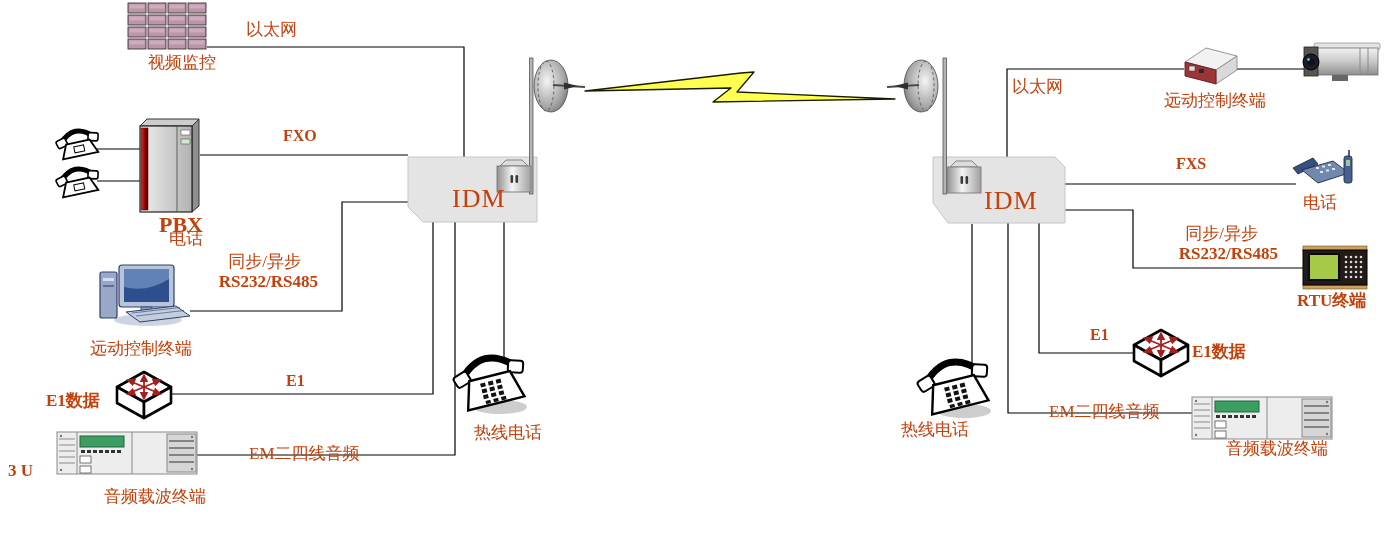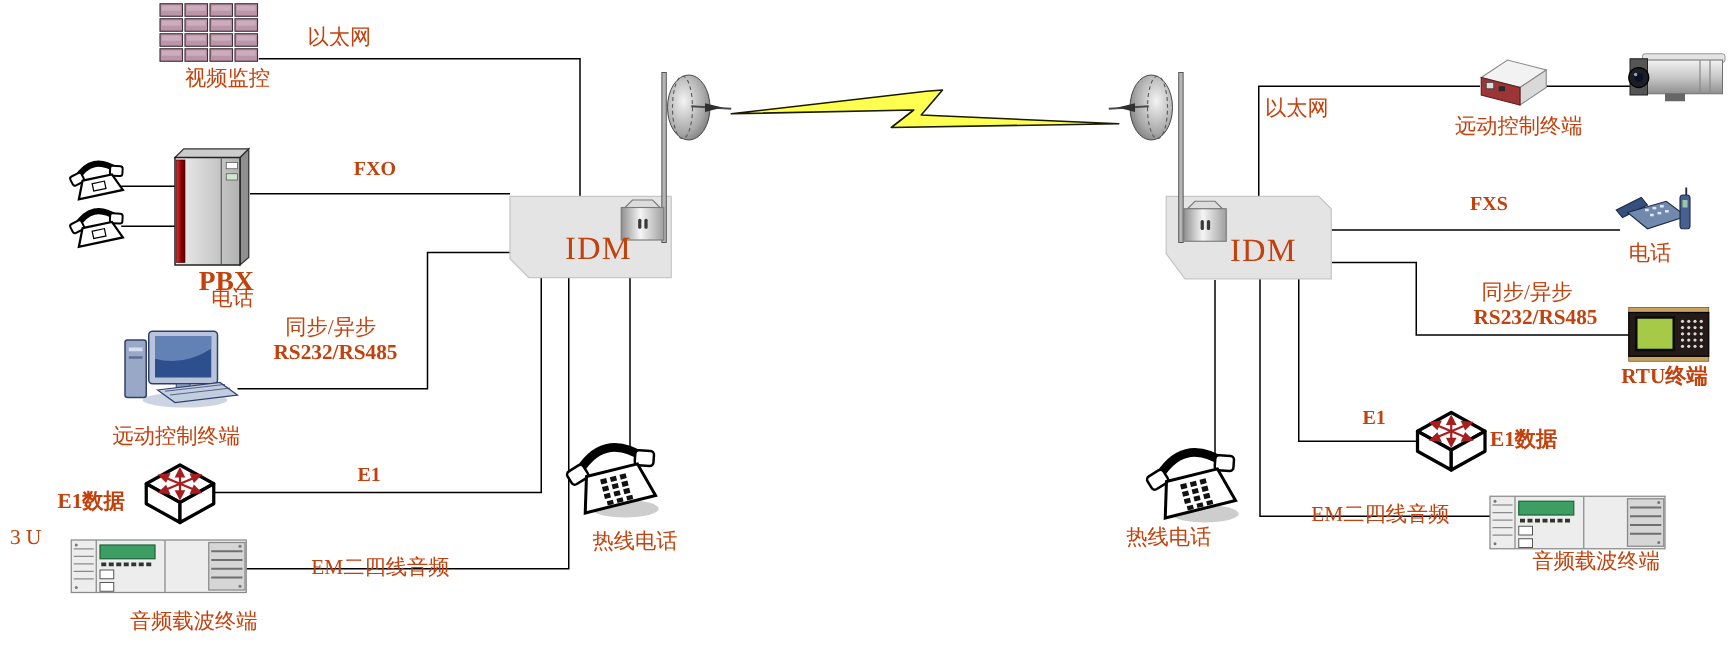--- a/index.html
+++ b/index.html
@@ -335,21 +335,21 @@
 <div class="lbl" style="left:246px;top:20px;">以太网</div>
 <div class="lbl c" style="left:120px;top:53px;width:96px;">视频监控</div>
 <div class="lbl b s19" style="left:283px;top:127px;">FXO</div>
 <div class="lbl b c s18" style="left:127px;top:213px;width:76px;">PBX</div>
 <div class="lbl c" style="left:127px;top:229px;width:76px;">电话</div>
 <div class="lbl c" style="left:215px;top:252px;width:86px;">同步/异步</div>
 <div class="lbl b c" style="left:204px;top:272px;width:114px;">RS232/RS485</div>
 <div class="lbl" style="left:90px;top:339px;">远动控制终端</div>
 <div class="lbl b" style="left:46px;top:391px;">E1数据</div>
 <div class="lbl b s19" style="left:286px;top:372px;">E1</div>
-<div class="lbl" style="left:8px;top:420px;">3 U</div>
+<div class="lbl" style="left:8px;top:461px;font-weight:bold;">3 U</div>
 <div class="lbl" style="left:249px;top:444px;">EM二四线音频</div>
 <div class="lbl c" style="left:76px;top:487px;width:130px;">音频载波终端</div>
 <div class="lbl" style="left:474px;top:423px;">热线电话</div>
 <div class="lbl idm" style="left:452px;top:184px;">IDM</div>
 
 <div class="lbl idm" style="left:984px;top:186px;">IDM</div>
 <div class="lbl" style="left:1012px;top:77px;">以太网</div>
 <div class="lbl c" style="left:1164px;top:91px;width:100px;">远动控制终端</div>
 <div class="lbl b s19" style="left:1176px;top:155px;font-family:Liberation Serif, serif;">FXS</div>
 <div class="lbl" style="left:1303px;top:193px;">电话</div>

